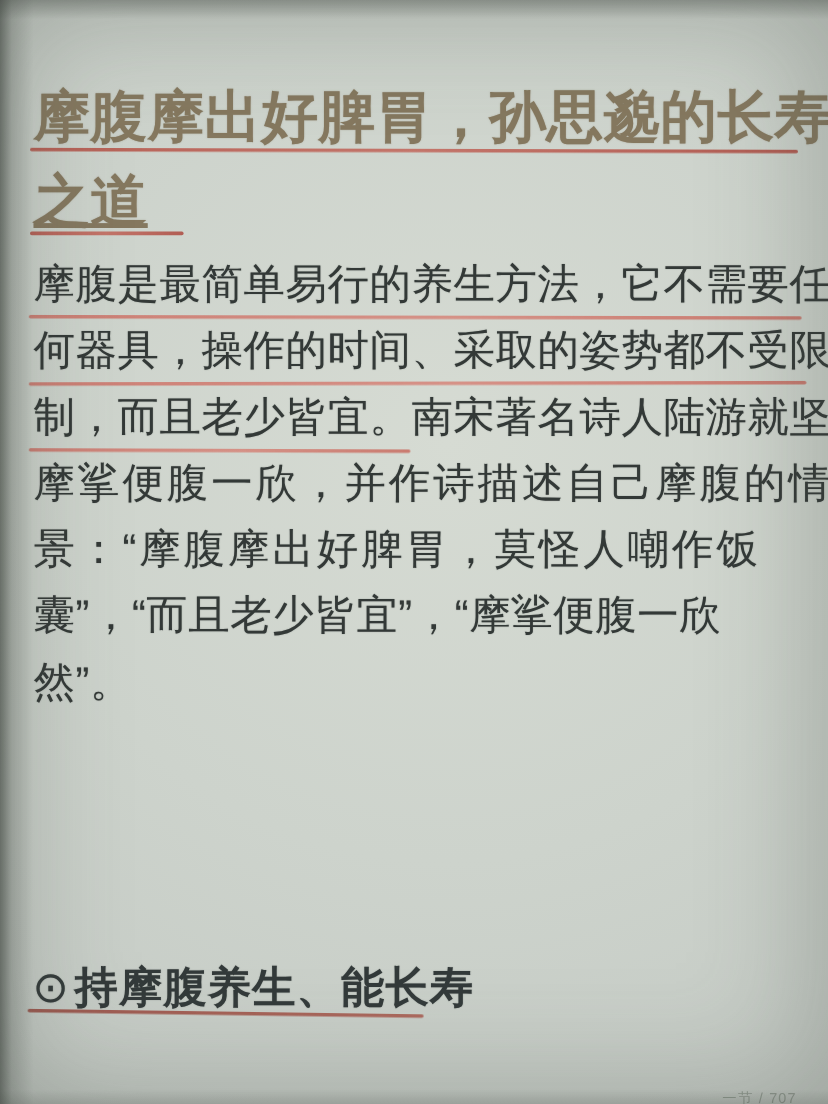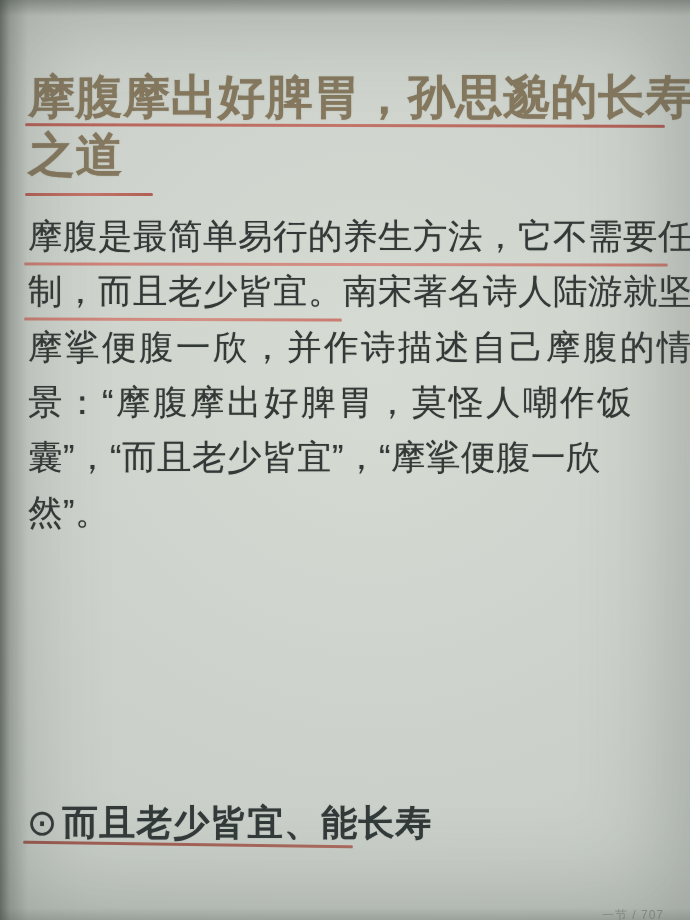--- a/index.html
+++ b/index.html
@@ -40,21 +40,21 @@
     font-family:"Liberation Serif","DejaVu Serif",serif;
     font-weight:bold;
     color:#85785f;
     font-size:47px;
     letter-spacing:0.5px;
     white-space:nowrap;
     text-shadow:0 0 1.2px rgba(122,110,86,0.55);
     filter:blur(0.3px);
   }
   .title-line-1 { top:66px; }
-  .title-line-2 { top:124px; }
+  .title-line-2 { top:136px;text-decoration:underline; }
 
   
   .u {
     position:absolute; height:3px; border-radius:2px;
     background:linear-gradient(90deg, rgba(178,77,66,0.85), rgba(192,90,78,0.78) 50%, rgba(172,72,62,0.85));
     filter:blur(0.35px);
     pointer-events:none;
   }
   .u-title-1 { left:25px; top:124px; width:640px; transform:rotate(0.15deg); }
   .u-title-2 { left:25px; top:193px; width:128px; }
@@ -113,39 +113,43 @@
   <div class="title-line title-line-2">之道</div>
   <div class="u u-title-1"></div>
   <div class="u u-title-2"></div>
 
   <div class="para">
     <div class="line ls-tight">
       <span>摩腹是最简单易行的养生方法，它不需要任</span>
       <div class="u-body u-full"></div>
     </div>
     <div class="line ls-tight">
+      <span>何器具，操作的时间、采取的姿势都不受限</span>
+      <div class="u-body u-full-2"></div>
+    </div>
+    <div class="line ls-tight">
       <span>制，而且老少皆宜。南宋著名诗人陆游就坚</span>
       <div class="u-body u-partial"></div>
     </div>
     <div class="line ls-wide">
       <span>摩挲便腹一欣，并作诗描述自己摩腹的情</span>
     </div>
     <div class="line ls-wide">
       <span>景：“摩腹摩出好脾胃，莫怪人嘲作饭</span>
     </div>
     <div class="line ls-tight">
       <span>囊”，“而且老少皆宜”，“摩挲便腹一欣</span>
     </div>
     <div class="line ls-tight">
       <span>然”。</span>
     </div>
   </div>
 
   <div class="section-heading">
-    <span class="bullet">⊙</span><span>而且老少皆宜、能长寿</span>
+    <span class="bullet">⊙</span><span>持摩腹养生、能长寿</span>
   </div>
   <div class="u u-heading"></div>
 
   <div class="page-indicator">一节 / 707</div>
 
   <div class="edge-left"></div>
   <div class="edge-top"></div>
   <div class="edge-bottom"></div>
   <div class="vignette"></div>
 

